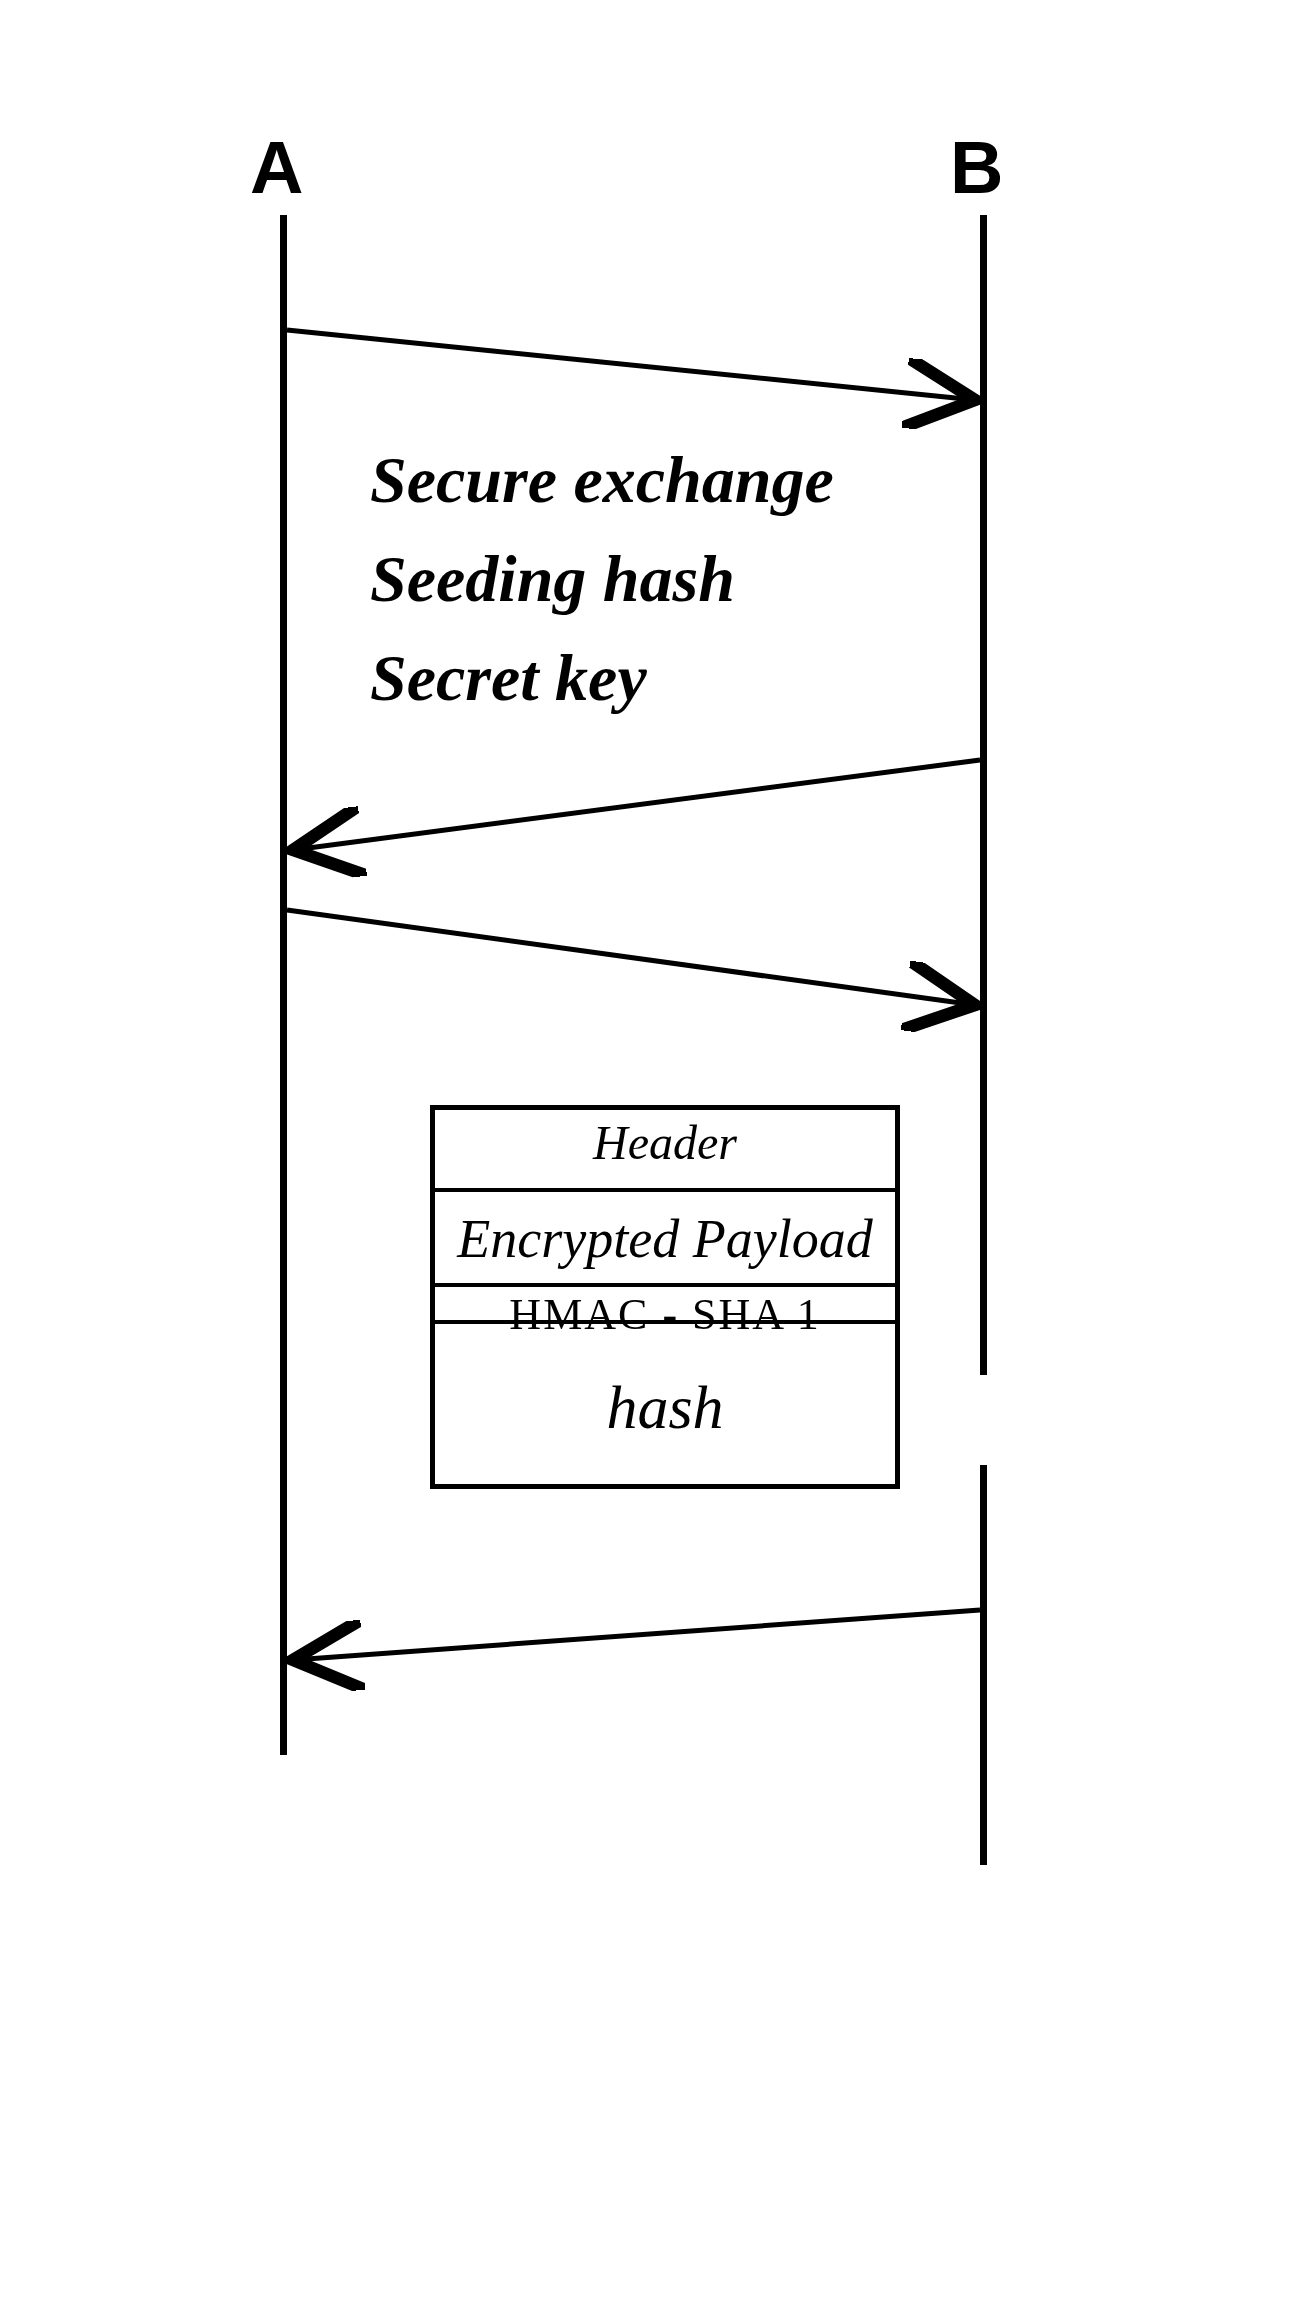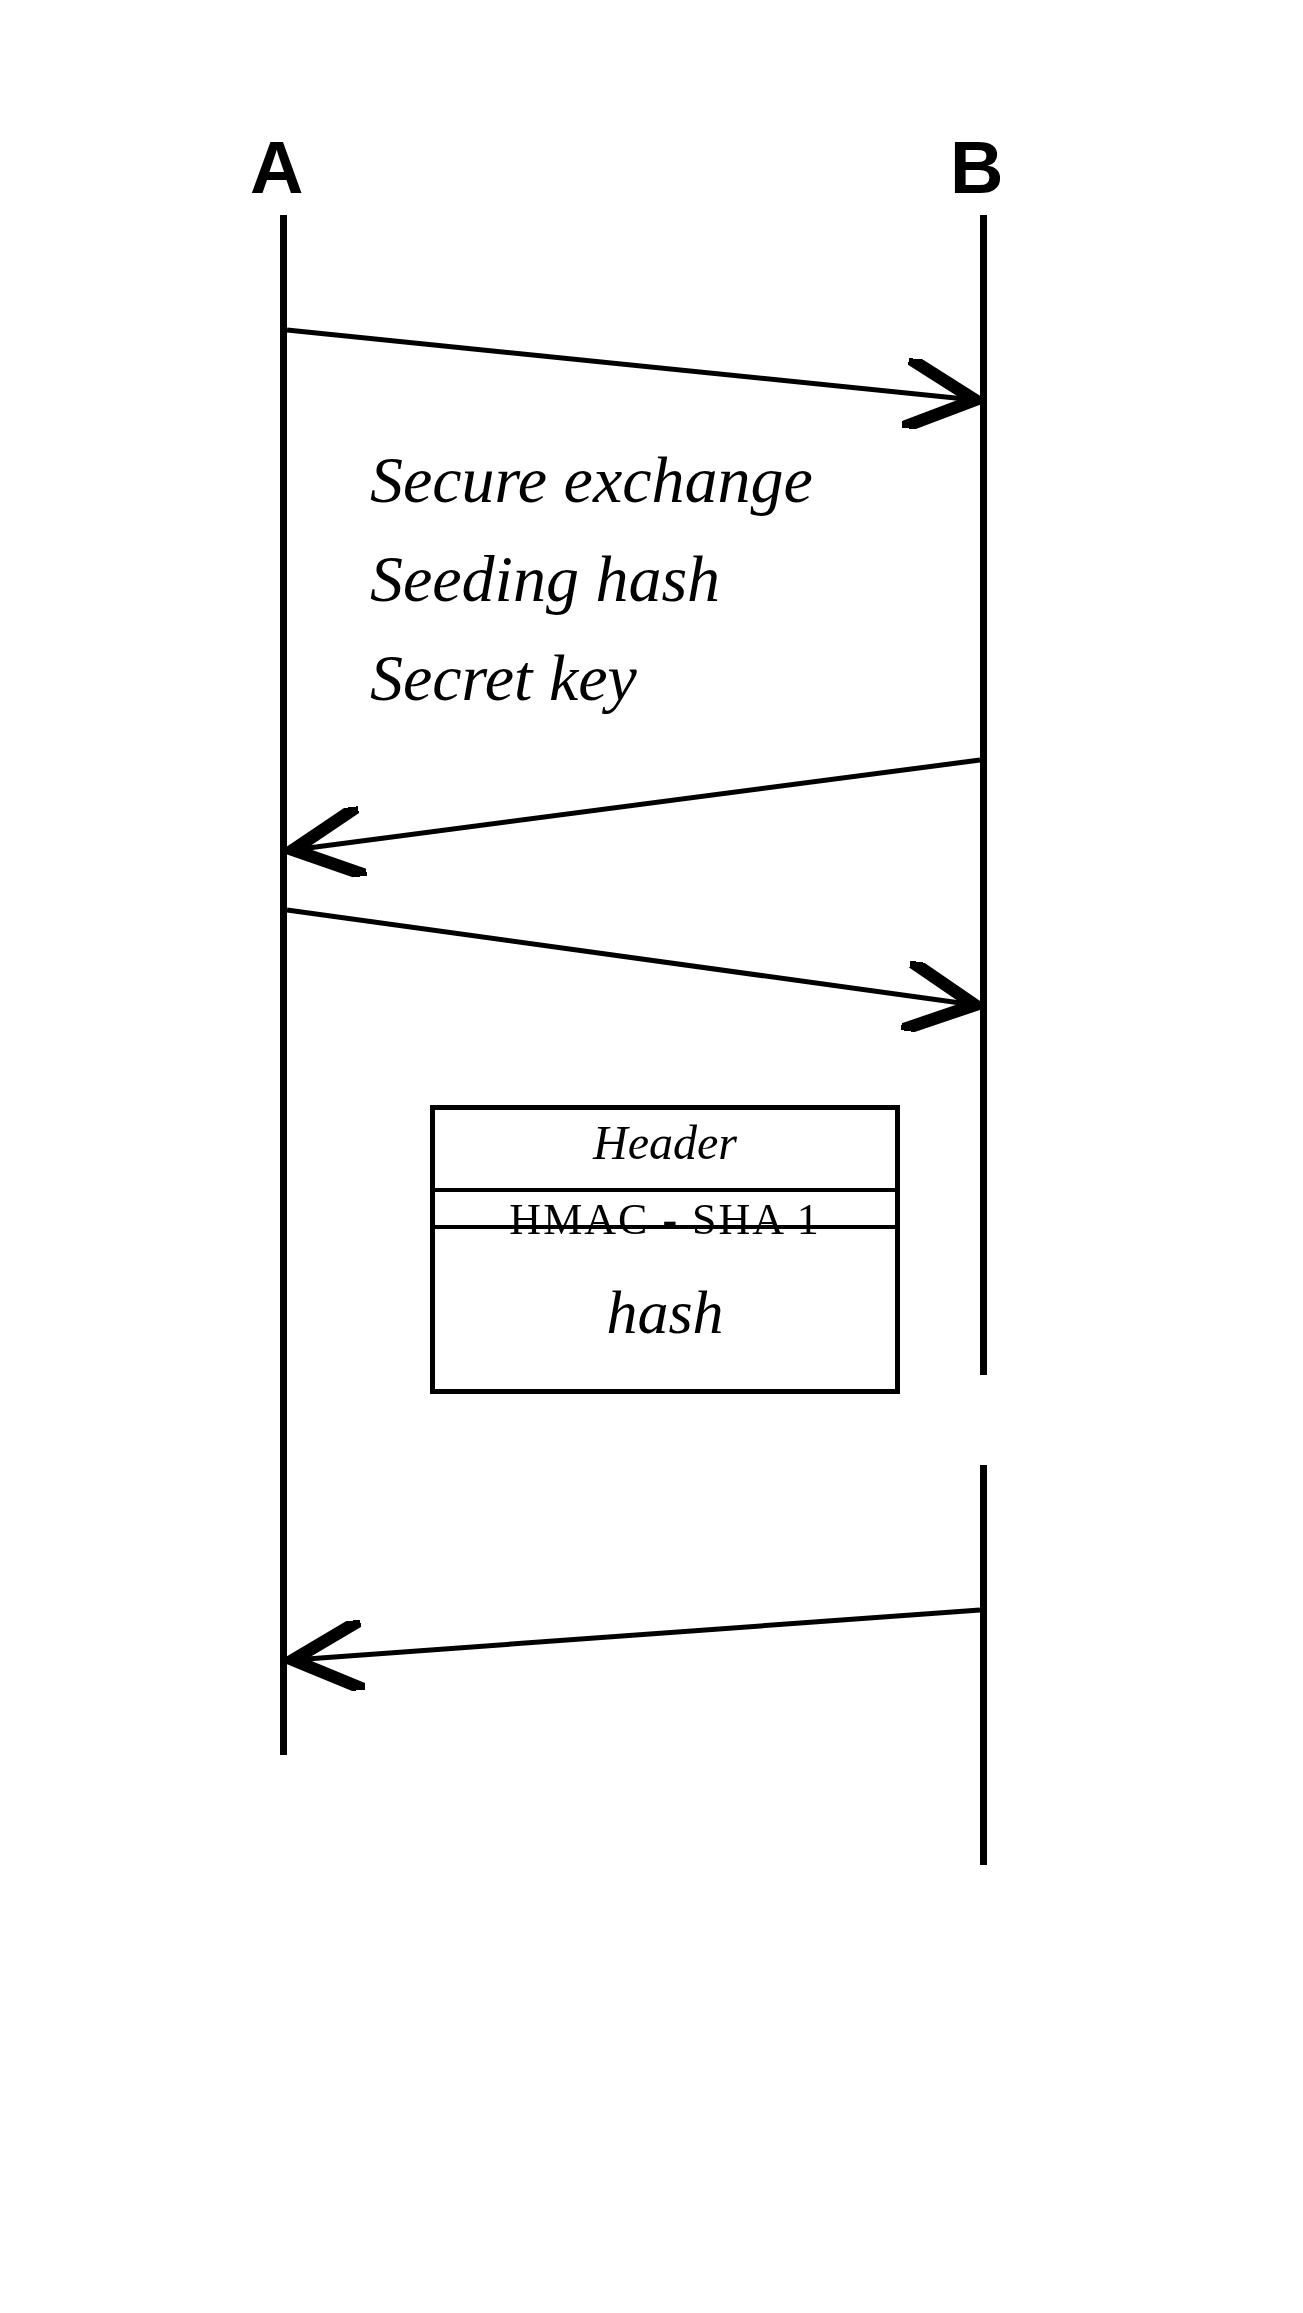--- a/index.html
+++ b/index.html
@@ -71,20 +71,21 @@
       width: 1063px;
       height: 1800px;
     }
     .exchange-text {
       position: absolute;
       left: 250px;
       top: 330px;
       font-size: 66px;
       font-style: italic;
       line-height: 1.5;
+      font-weight: bold;
     }
     .packet-box {
       position: absolute;
       left: 310px;
       top: 1005px;
       width: 470px;
       border: 5px solid #000;
     }
     .packet-row {
       text-align: center;
@@ -135,17 +136,18 @@
   </svg>
 
   <div class="exchange-text">
     <div>Secure exchange</div>
     <div>Seeding hash</div>
     <div>Secret key</div>
   </div>
 
   <div class="packet-box">
     <div class="packet-row packet-header">Header</div>
+    <div class="packet-row packet-payload">Encrypted Payload</div>
     <div class="packet-row packet-hmac">HMAC - SHA 1</div>
     <div class="packet-row packet-hash">hash</div>
   </div>
 
 </div>
 
 </body></html>

